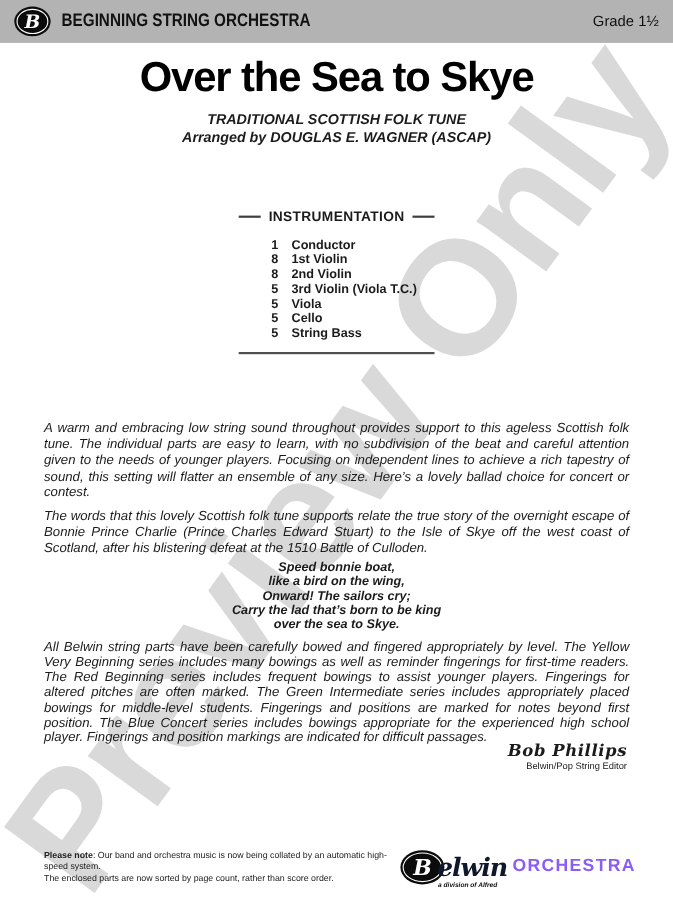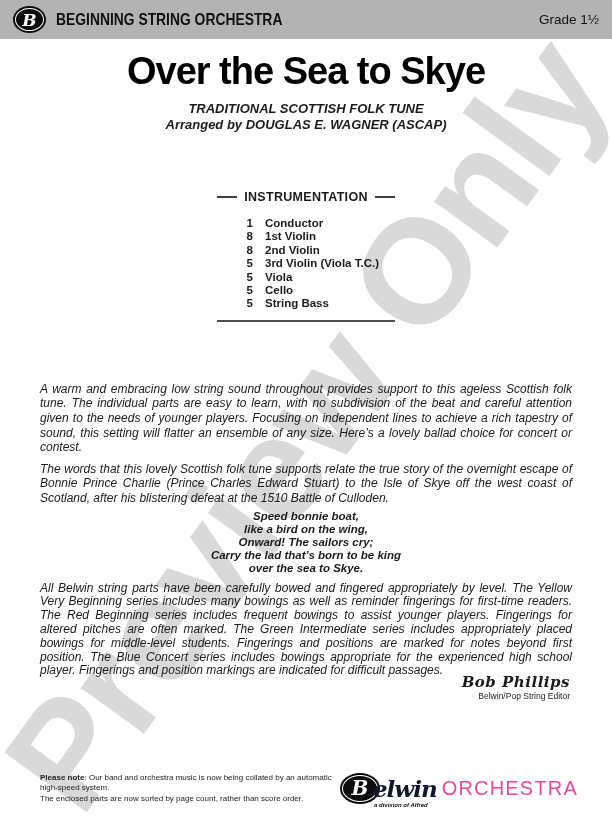--- a/index.html
+++ b/index.html
@@ -63,21 +63,21 @@
   
   .footer {
     position:absolute; left:40px; right:34px; bottom:12px;
     display:flex; justify-content:flex-end; align-items:center; z-index:1;
   }
   .footnote { font-size:8px; line-height:10.5px; color:#222; }
   .publogo { display:flex; align-items:center; }
   .pub-script-wrap { position:relative; margin-left:-7px; }
   .pub-script { font-family:"DejaVu Serif", serif; font-style:italic; font-weight:bold; font-size:23px; letter-spacing:-1px; color:#0f172a; }
   .pub-tag { position:absolute; left:1px; bottom:-6px; font-size:6px; font-style:italic; font-weight:bold; white-space:nowrap; color:#0c0c0c; }
-  .pub-caps { font-size:20px; font-weight:normal; letter-spacing:1.2px; margin-left:5px; color:#ec4899; }
+  .pub-caps { font-size:16px; font-weight:bold; letter-spacing:1.2px; margin-left:5px; color:#8b5cf6; }
   .b { font-weight:bold; }
 </style>
 </head>
 <body>
 
 <div class="page">
 
   <div class="watermark">Preview Only</div>
 
   <header class="topbar">

